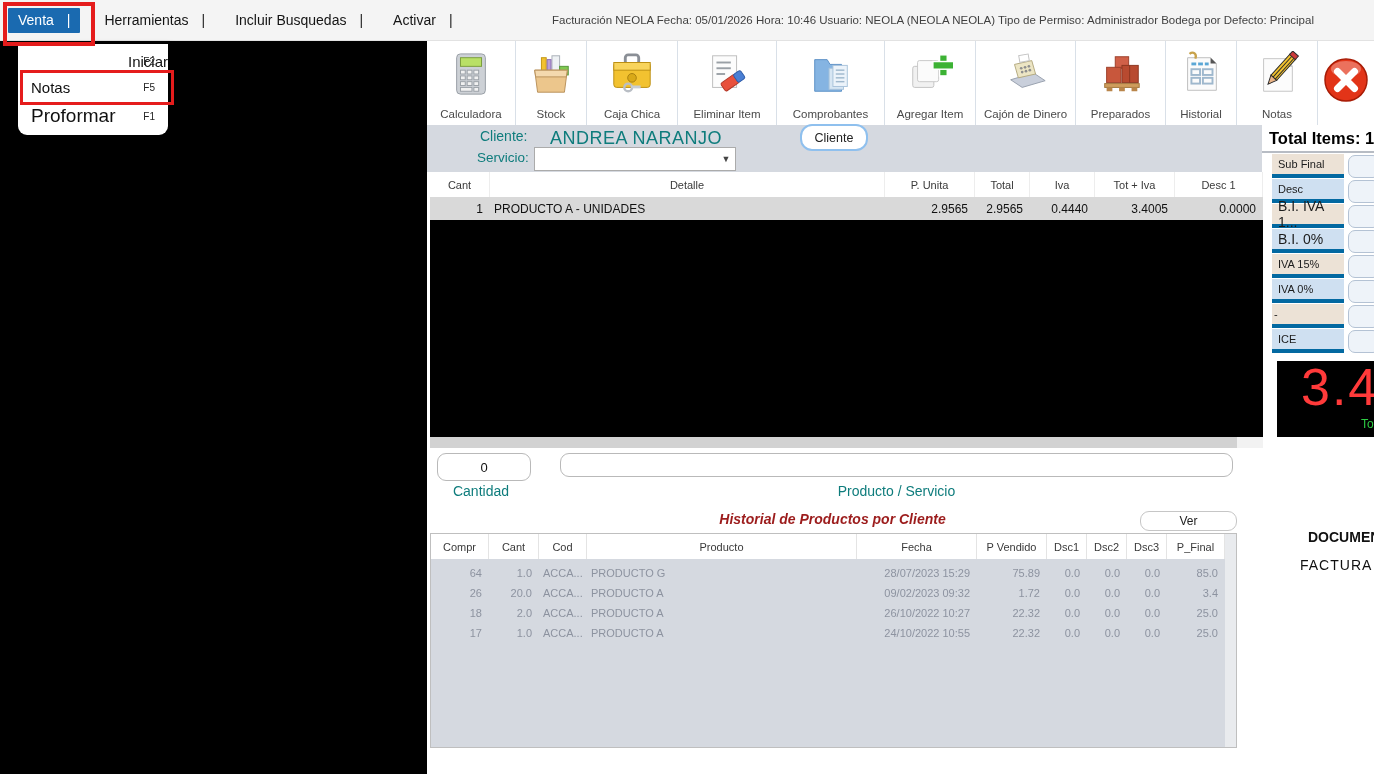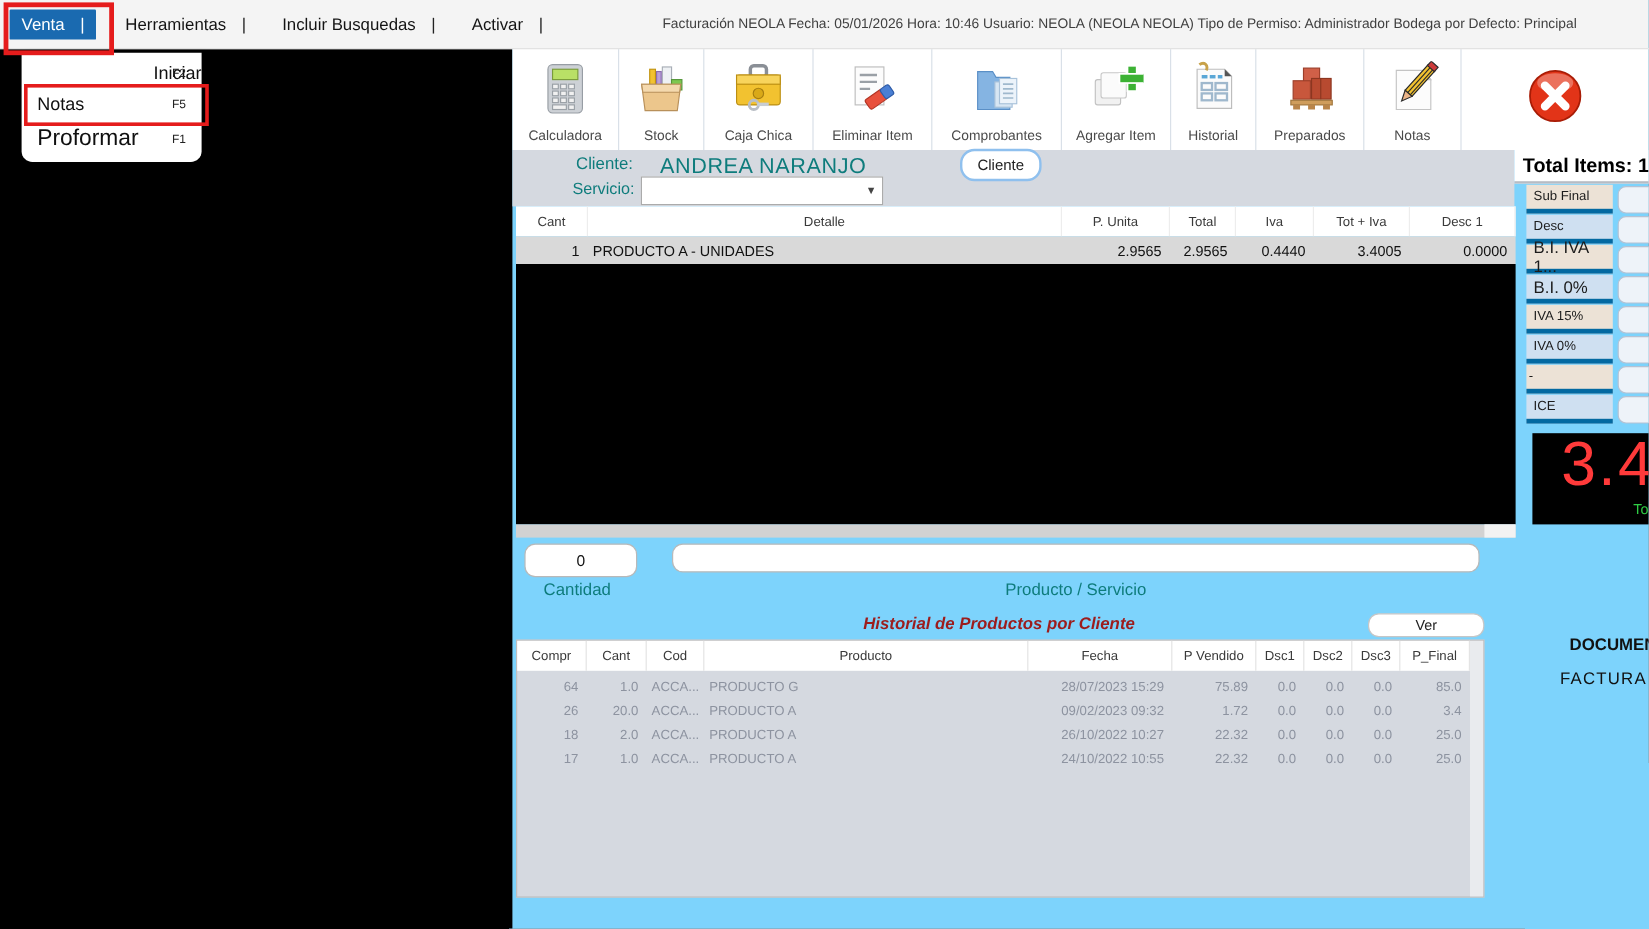--- a/index.html
+++ b/index.html
@@ -1,16 +1,16 @@
 <!DOCTYPE html>
 <html><head>
 <meta charset="utf-8">
 <style>
   html,body{margin:0;padding:0;background:#888;}
-  .screen{position:relative;width:1374px;height:774px;background:#7dd3fc;overflow:hidden;
+  .screen{position:relative;width:1374px;height:774px;background:#ffffff;overflow:hidden;
           font-family:"Liberation Sans",sans-serif;-webkit-font-smoothing:antialiased;}
 
   
   .menubar{position:absolute;left:0;top:0;width:1374px;height:40px;background:#f4f4f4;
            border-bottom:1px solid #e2e2e2;display:flex;align-items:center;z-index:5;}
   .menu-item{display:flex;align-items:center;gap:13px;font-size:14px;color:#141414;cursor:default;}
   .menu-item .pipe{color:#222;}
   .menu-active{margin-left:8px;height:25px;padding:0 10px;background:#1a6ab0;color:#fff;border-radius:1px;}
   .menu-active .pipe{color:#fff;}
   .m2{margin-left:24px;text-align:center;} .m3{margin-left:30px;} .m4{margin-left:30px;}
@@ -254,55 +254,73 @@
             <rect x="6" y="16" width="22" height="22" rx="2" fill="#f1f1f1" stroke="#c2c2c2"></rect>
             <rect x="11" y="10" width="22" height="22" rx="2" fill="#fbfbfb" stroke="#c8c8c8"></rect>
             <g stroke="#fff" stroke-width="1.5" fill="#3cb234">
               <rect x="34" y="4" width="8" height="22"></rect>
               <rect x="27" y="11" width="22" height="8"></rect>
             </g>
           </svg>
       </div>
       <span class="tb-label">Agregar Item</span>
     </div>
-    <div class="tb-cell" style="width:71px">
-      <div class="tb-icon">
-        <svg width="46" height="46" viewBox="0 0 48 48">
-            <path d="M10 7 h24 l6 6 v28 H10 Z" fill="#fbfbfb" stroke="#bdbdbd"></path>
-            <path d="M34 7 l6 6 h-6 Z" fill="#555"></path>
-            <g fill="#5aa7d6">
-              <rect x="14" y="12" width="5" height="3"></rect>
-              <rect x="21" y="12" width="5" height="3"></rect>
-              <rect x="28" y="12" width="4" height="3"></rect>
-            </g>
-            <g fill="none" stroke="#9fb8cd" stroke-width="2">
-              <rect x="14" y="19" width="9" height="6"></rect>
-              <rect x="26" y="19" width="10" height="6"></rect>
-              <rect x="14" y="28" width="9" height="6"></rect>
-              <rect x="26" y="28" width="10" height="6"></rect>
-            </g>
-            <path d="M12 3 c4 -3 8 0 6 5" fill="none" stroke="#c8a24a" stroke-width="2.5"></path>
-          </svg>
-      </div>
-      <span class="tb-label">Historial</span>
+    <div class="tb-cell" style="width:100px">
+      <div class="tb-icon">
+        <svg width="46" height="46" viewBox="0 0 48 48">
+            <path d="M8 30 L32 23 L44 31 L20 38 Z" fill="#c9cfdb" stroke="#98a0ae"></path>
+            <path d="M12 14 L30 10 L34 24 L16 28 Z" fill="#ece5c4" stroke="#b3a87e"></path>
+            <rect x="17" y="4" width="10" height="7" fill="#fff" stroke="#c2c2c2" transform="rotate(-10 22 8)"></rect>
+            <g fill="#8e8e8e">
+              <circle cx="19" cy="18" r="1.4"></circle>
+              <circle cx="23" cy="17" r="1.4"></circle>
+              <circle cx="27" cy="16" r="1.4"></circle>
+              <circle cx="20" cy="22" r="1.4"></circle>
+              <circle cx="24" cy="21" r="1.4"></circle>
+              <circle cx="28" cy="20" r="1.4"></circle>
+            </g>
+          </svg>
+      </div>
+      <span class="tb-label">Cajón de Dinero</span>
     </div>
     <div class="tb-cell" style="width:90px">
       <div class="tb-icon">
         <svg width="46" height="46" viewBox="0 0 48 48">
             <rect x="18" y="6" width="14" height="12" fill="#d06048" stroke="#9c3f2a"></rect>
             <rect x="9" y="17" width="15" height="16" fill="#c8573c" stroke="#9c3f2a"></rect>
             <rect x="25" y="15" width="17" height="18" fill="#b84a30" stroke="#8c3620"></rect>
             <line x1="33" y1="15" x2="33" y2="33" stroke="#8c3620"></line>
             <rect x="7" y="34" width="36" height="4" fill="#cf9d5c" stroke="#a1763c"></rect>
             <rect x="9" y="38" width="6" height="4" fill="#b9854a"></rect>
             <rect x="22" y="38" width="6" height="4" fill="#b9854a"></rect>
             <rect x="35" y="38" width="6" height="4" fill="#b9854a"></rect>
           </svg>
       </div>
       <span class="tb-label">Preparados</span>
+    </div>
+    <div class="tb-cell" style="width:71px">
+      <div class="tb-icon">
+        <svg width="46" height="46" viewBox="0 0 48 48">
+            <path d="M10 7 h24 l6 6 v28 H10 Z" fill="#fbfbfb" stroke="#bdbdbd"></path>
+            <path d="M34 7 l6 6 h-6 Z" fill="#555"></path>
+            <g fill="#5aa7d6">
+              <rect x="14" y="12" width="5" height="3"></rect>
+              <rect x="21" y="12" width="5" height="3"></rect>
+              <rect x="28" y="12" width="4" height="3"></rect>
+            </g>
+            <g fill="none" stroke="#9fb8cd" stroke-width="2">
+              <rect x="14" y="19" width="9" height="6"></rect>
+              <rect x="26" y="19" width="10" height="6"></rect>
+              <rect x="14" y="28" width="9" height="6"></rect>
+              <rect x="26" y="28" width="10" height="6"></rect>
+            </g>
+            <path d="M12 3 c4 -3 8 0 6 5" fill="none" stroke="#c8a24a" stroke-width="2.5"></path>
+          </svg>
+      </div>
+      <span class="tb-label">Historial</span>
     </div>
     <div class="tb-cell" style="width:81px">
       <div class="tb-icon">
         <svg width="46" height="46" viewBox="0 0 48 48">
             <path d="M10 8 h24 l6 8 v26 H10 Z" fill="#fcfcfc" stroke="#c4c4c4"></path>
             <path d="M34 8 l6 8 h-6 Z" fill="#e8e8e8" stroke="#c4c4c4"></path>
             <g transform="rotate(42 26 22)">
               <rect x="22" y="0" width="8" height="30" fill="#f2c230" stroke="#2a2a2a"></rect>
               <line x1="25" y1="0" x2="25" y2="30" stroke="#2a2a2a"></line>
               <line x1="28" y1="0" x2="28" y2="30" stroke="#2a2a2a"></line>

